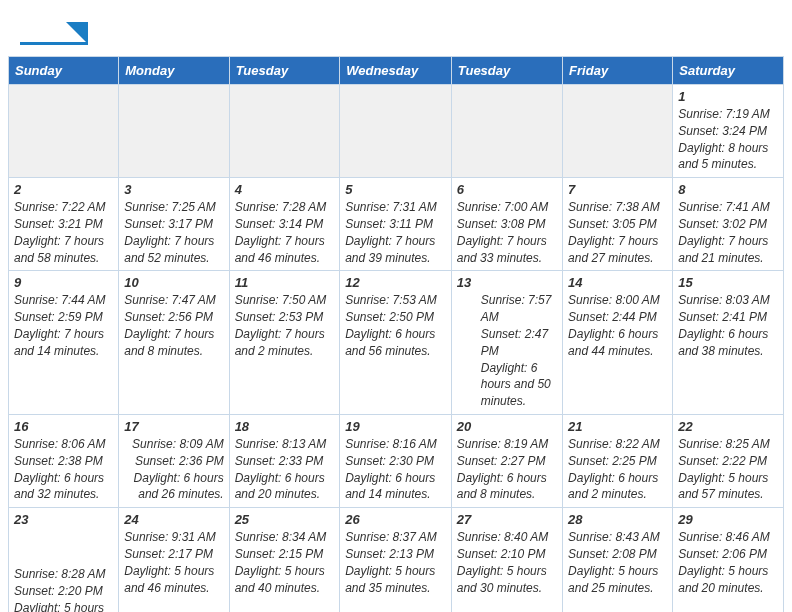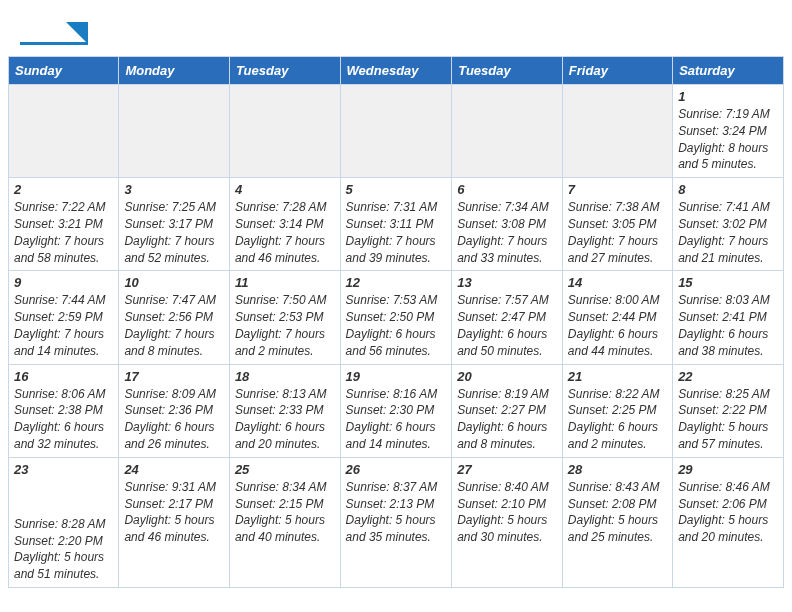--- a/index.html
+++ b/index.html
@@ -156,21 +156,21 @@
 Daylight: 7 hours and 46 minutes.</div>
           </td>
           <td class="day-cell">
             <span class="day-number">5</span>
             <div class="day-info" style="white-space: pre-line;">Sunrise: 7:31 AM
 Sunset: 3:11 PM
 Daylight: 7 hours and 39 minutes.</div>
           </td>
           <td class="day-cell">
             <span class="day-number">6</span>
-            <div class="day-info" style="white-space: pre-line;">Sunrise: 7:34 AM
+            <div class="day-info" style="white-space: pre-line;">Sunrise: 7:00 AM
 Sunset: 3:08 PM
 Daylight: 7 hours and 33 minutes.</div>
           </td>
           <td class="day-cell">
             <span class="day-number">7</span>
             <div class="day-info" style="white-space: pre-line;">Sunrise: 7:38 AM
 Sunset: 3:05 PM
 Daylight: 7 hours and 27 minutes.</div>
           </td>
           <td class="day-cell">
@@ -200,21 +200,21 @@
 Daylight: 7 hours and 2 minutes.</div>
           </td>
           <td class="day-cell">
             <span class="day-number">12</span>
             <div class="day-info" style="white-space: pre-line;">Sunrise: 7:53 AM
 Sunset: 2:50 PM
 Daylight: 6 hours and 56 minutes.</div>
           </td>
           <td class="day-cell">
             <span class="day-number">13</span>
-            <div class="day-info" style="white-space: pre-line;">Sunrise: 7:57 AM
+            <div class="day-info" style="white-space: pre-line; margin-left: 24px;">Sunrise: 7:57 AM
 Sunset: 2:47 PM
 Daylight: 6 hours and 50 minutes.</div>
           </td>
           <td class="day-cell">
             <span class="day-number">14</span>
             <div class="day-info" style="white-space: pre-line;">Sunrise: 8:00 AM
 Sunset: 2:44 PM
 Daylight: 6 hours and 44 minutes.</div>
           </td>
           <td class="day-cell">
@@ -226,21 +226,21 @@
         </tr>
         <tr class="week-row">
           <td class="day-cell">
             <span class="day-number">16</span>
             <div class="day-info" style="white-space: pre-line;">Sunrise: 8:06 AM
 Sunset: 2:38 PM
 Daylight: 6 hours and 32 minutes.</div>
           </td>
           <td class="day-cell">
             <span class="day-number">17</span>
-            <div class="day-info" style="white-space: pre-line;">Sunrise: 8:09 AM
+            <div class="day-info" style="white-space: pre-line; text-align: right;">Sunrise: 8:09 AM
 Sunset: 2:36 PM
 Daylight: 6 hours and 26 minutes.</div>
           </td>
           <td class="day-cell">
             <span class="day-number">18</span>
             <div class="day-info" style="white-space: pre-line;">Sunrise: 8:13 AM
 Sunset: 2:33 PM
 Daylight: 6 hours and 20 minutes.</div>
           </td>
           <td class="day-cell">

